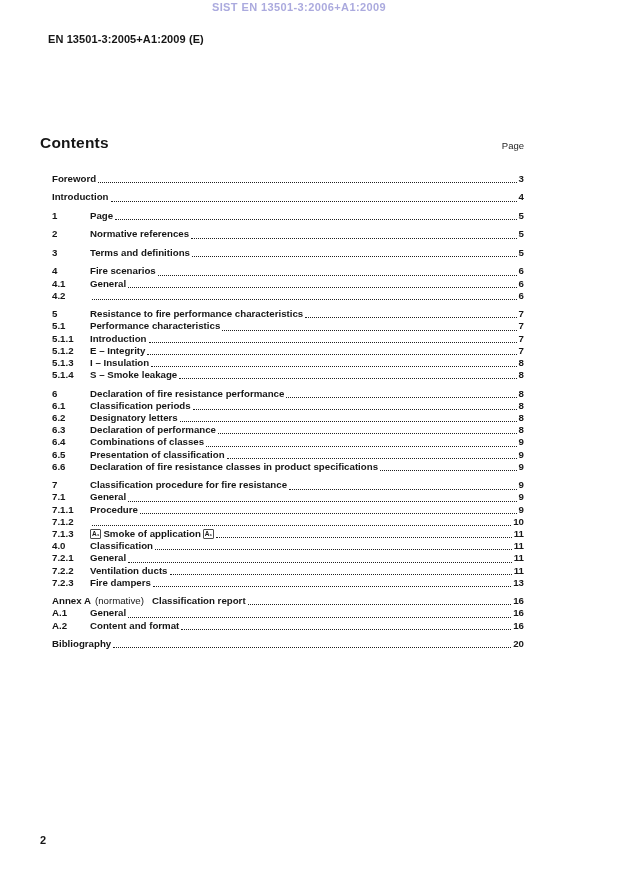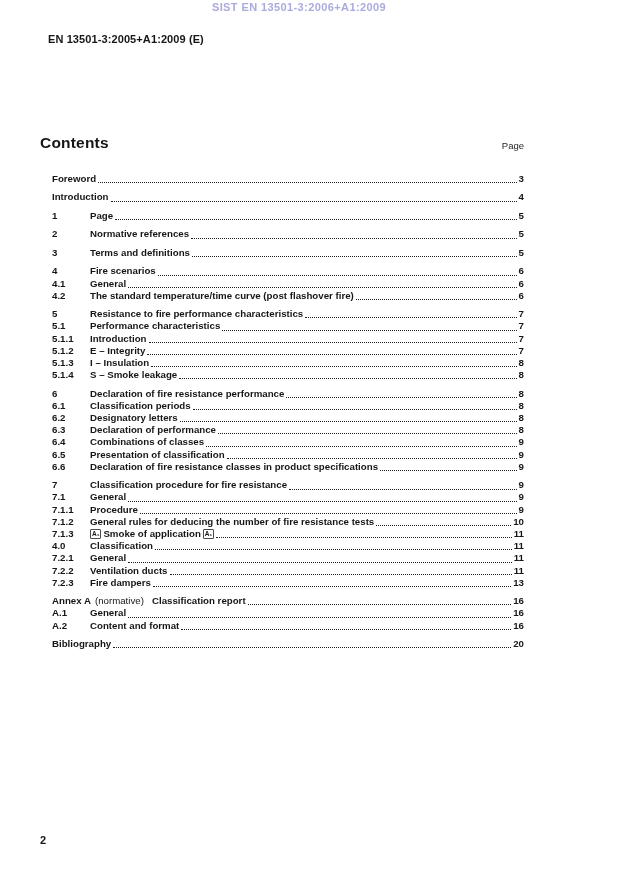--- a/index.html
+++ b/index.html
@@ -85,21 +85,20 @@
 
     <div class="r">
       <span class="n">4.1</span>
       <span class="t">General</span>
       <span class="l"></span>
       <span class="p">6</span>
     </div>
 
     <div class="r">
       <span class="n">4.2</span>
-      <span class="t">The standard temperature/time curve (post flashover fire)</span>
       <span class="l"></span>
       <span class="p">6</span>
     </div>
 
     <div class="r g">
       <span class="n">5</span>
       <span class="t">Resistance to fire performance characteristics</span>
       <span class="l"></span>
       <span class="p">7</span>
     </div>
@@ -204,21 +203,20 @@
 
     <div class="r">
       <span class="n">7.1.1</span>
       <span class="t">Procedure</span>
       <span class="l"></span>
       <span class="p">9</span>
     </div>
 
     <div class="r">
       <span class="n">7.1.2</span>
-      <span class="t">General rules for deducing the number of fire resistance tests</span>
       <span class="l"></span>
       <span class="p">10</span>
     </div>
 
     <div class="r">
       <span class="n">7.1.3</span>
       <span class="t"><span class="amk">A₁</span><span>Smoke of application</span><span class="amk amk2">A₁</span></span>
       <span class="l"></span>
       <span class="p">11</span>
     </div>

